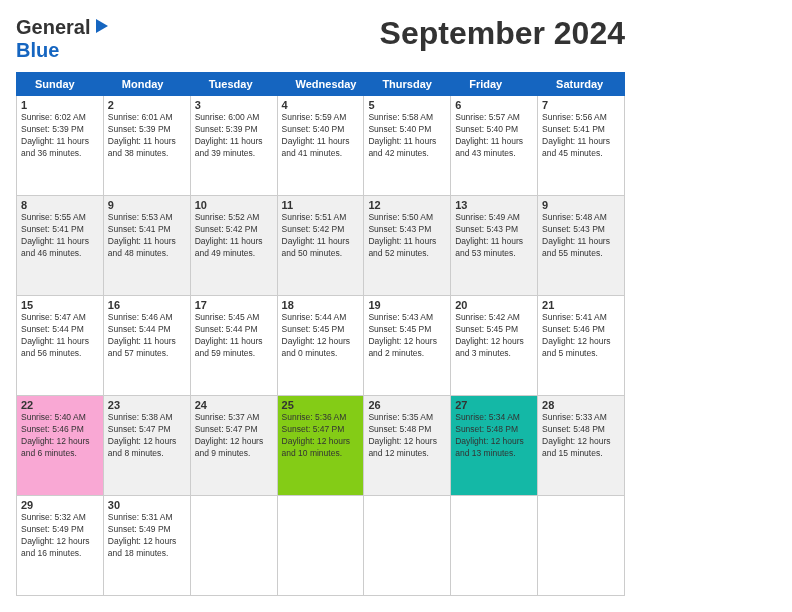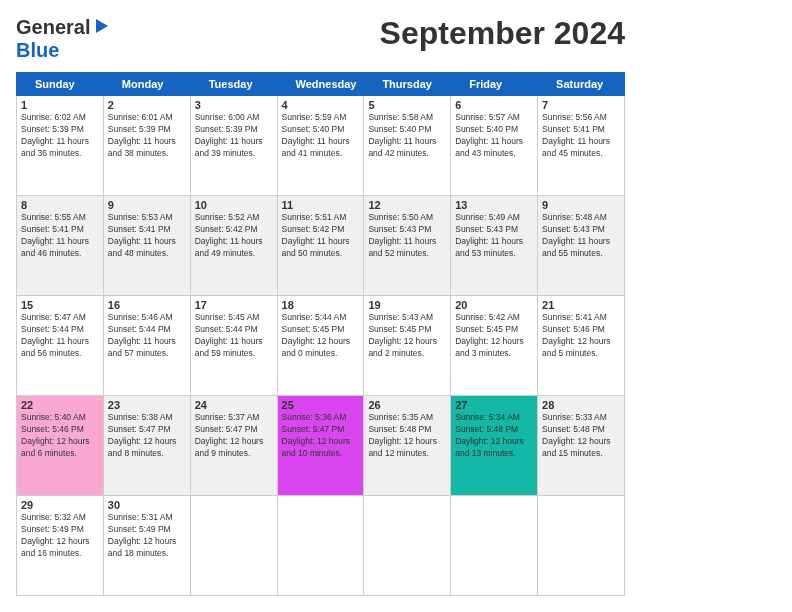--- a/index.html
+++ b/index.html
@@ -231,21 +231,21 @@
             <div class="cell-text">Sunrise: 5:40 AM<br>Sunset: 5:46 PM<br>Daylight: 12 hours and 6 minutes.</div>
           </td>
           <td style="background: rgb(240, 240, 240);">
             <span class="day-num">23</span>
             <div class="cell-text">Sunrise: 5:38 AM<br>Sunset: 5:47 PM<br>Daylight: 12 hours and 8 minutes.</div>
           </td>
           <td style="background: rgb(240, 240, 240);">
             <span class="day-num">24</span>
             <div class="cell-text">Sunrise: 5:37 AM<br>Sunset: 5:47 PM<br>Daylight: 12 hours and 9 minutes.</div>
           </td>
-          <td style="background: #d946ef;">
+          <td style="background: #84cc16;">
             <span class="day-num">25</span>
             <div class="cell-text">Sunrise: 5:36 AM<br>Sunset: 5:47 PM<br>Daylight: 12 hours and 10 minutes.</div>
           </td>
           <td style="background: rgb(240, 240, 240);">
             <span class="day-num">26</span>
             <div class="cell-text">Sunrise: 5:35 AM<br>Sunset: 5:48 PM<br>Daylight: 12 hours and 12 minutes.</div>
           </td>
           <td style="background: #14b8a6; margin-left: 34px;">
             <span class="day-num">27</span>
             <div class="cell-text">Sunrise: 5:34 AM<br>Sunset: 5:48 PM<br>Daylight: 12 hours and 13 minutes.</div>

